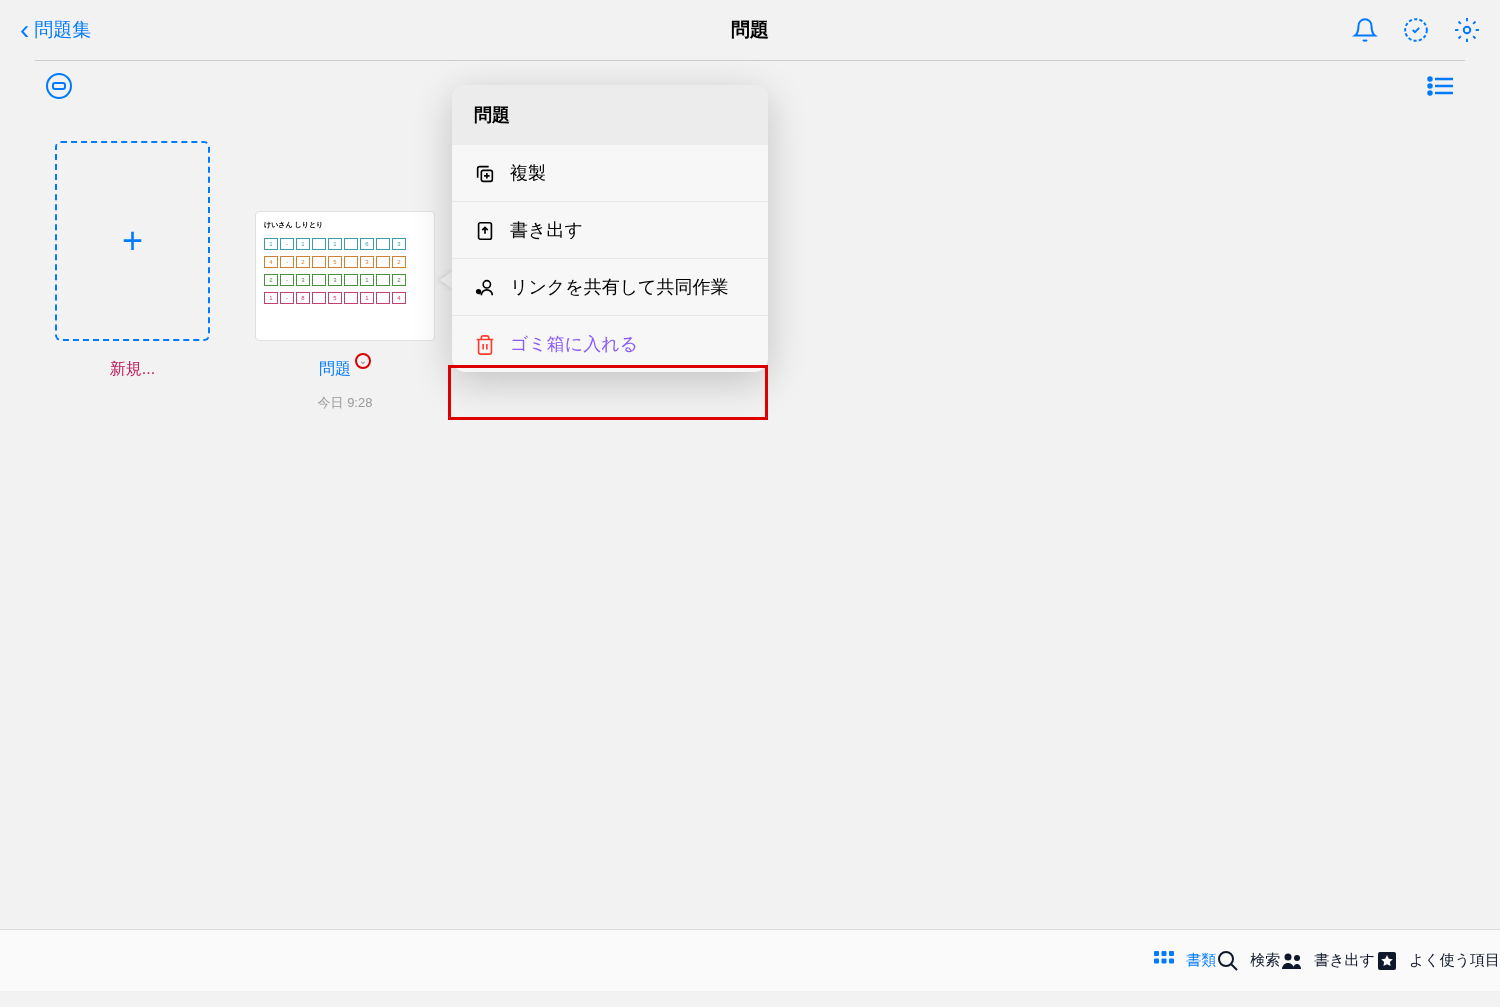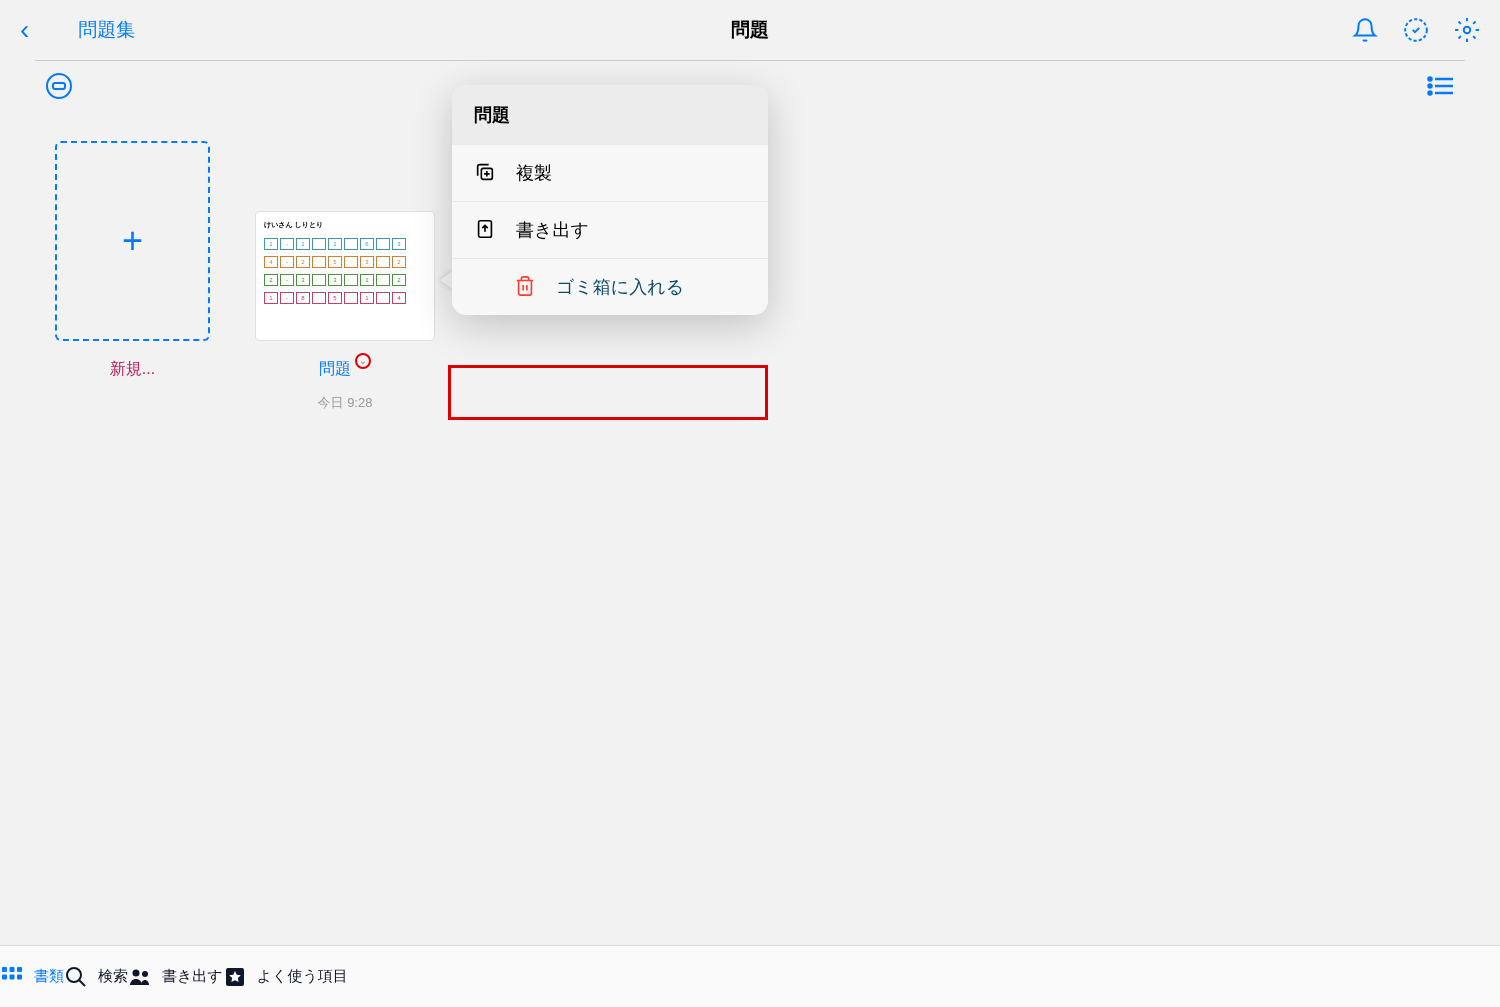--- a/index.html
+++ b/index.html
@@ -2,21 +2,21 @@
 <html><head>
   <meta charset="utf-8">
   <style>
     * { margin: 0; padding: 0; box-sizing: border-box; font-family: -apple-system, BlinkMacSystemFont, "Hiragino Sans", sans-serif; }
     body { background: #f2f2f2; width: 1500px; height: 1007px; position: relative; overflow: hidden; }
     
     
     .header { height: 60px; display: flex; align-items: center; justify-content: space-between; padding: 0 20px; background: #f2f2f2; }
     .header-left { display: flex; align-items: center; gap: 5px; cursor: pointer; }
     .back-chevron { color: #007aff; font-size: 28px; font-weight: 300; }
-    .back-label { color: #007aff; font-size: 19px; margin-left: 44px; }
+    .back-label { color: #007aff; font-size: 19px; }
     .header-title { font-size: 19px; font-weight: 600; color: #000; position: absolute; left: 50%; transform: translateX(-50%); }
     .header-right { display: flex; align-items: center; gap: 25px; }
     .header-icon { width: 26px; height: 26px; color: #007aff; cursor: pointer; }
     
     
     .divider { height: 1px; background: #ccc; margin: 0 35px; }
     .toolbar { height: 50px; display: flex; align-items: center; justify-content: space-between; padding: 0 45px; }
     .toolbar-icon { width: 28px; height: 28px; color: #007aff; cursor: pointer; }
     
     
@@ -37,32 +37,32 @@
     .row4 .doc-cell { border-color: #c04070; color: #c04070; }
     .doc-label-row { display: flex; align-items: center; gap: 4px; }
     .doc-name { color: #007aff; font-size: 16px; margin-top: 18px; }
     .circle-indicator { width: 16px; height: 16px; border: 2px solid #d00; border-radius: 50%; display: flex; align-items: center; justify-content: center; }
     .chevron-small { color: #888; font-size: 10px; }
     .doc-date { color: #999; font-size: 13px; margin-top: 14px; }
     
     
     .context-menu { position: absolute; left: 452px; top: 85px; width: 316px; background: #f7f7f7; border-radius: 14px; box-shadow: 0 10px 40px rgba(0,0,0,0.2); overflow: hidden; }
     .menu-header { padding: 18px 22px; background: #ececec; font-size: 18px; font-weight: 600; color: #000; }
-    .menu-item { display: flex; align-items: flex-start; gap: 20px; padding: 16px 22px; font-size: 18px; color: #000; cursor: pointer; border-bottom: 1px solid #e8e8e8; }
+    .menu-item { display: flex; align-items: flex-end; gap: 14px; padding: 16px 22px; font-size: 18px; color: #000; cursor: pointer; border-bottom: 1px solid #e8e8e8; }
     .menu-item:last-child { border-bottom: none; }
-    .menu-item.danger { color: #0c4a6e; margin-left: 40px; }
+    .menu-item.danger { color: #8b5cf6; }
     .menu-item.danger .menu-icon svg { stroke: #ff3b30; }
     .menu-icon { width: 22px; height: 22px; display: flex; align-items: center; justify-content: center; }
     .menu-item.highlighted { position: relative; }
     .red-highlight { position: absolute; left: 448px; top: 365px; width: 320px; height: 55px; border: 3px solid #d00; pointer-events: none; z-index: 100; }
     
     .arrow-pointer { position: absolute; left: 440px; top: 270px; width: 0; height: 0; border-top: 10px solid transparent; border-bottom: 10px solid transparent; border-right: 14px solid #f7f7f7; filter: drop-shadow(-2px 0 2px rgba(0,0,0,0.1)); }
     
     
-    .bottom-bar { position: absolute; bottom: 0; left: 0; right: 0; height: 62px; background: #fafafa; border-top: 1px solid #ddd; display: flex; align-items: center; justify-content: flex-start; }
+    .bottom-bar { position: absolute; bottom: 16px; left: 0; right: 0; height: 62px; background: #fafafa; border-top: 1px solid #ddd; display: flex; align-items: center; justify-content: flex-end; }
     .tab { display: flex; align-items: center; gap: 10px; color: #0f172a; cursor: pointer; }
     .tab.active { color: #007aff; }
     .tab-icon { width: 24px; height: 24px; }
     .tab-label { font-size: 15px; }
   </style>
 </head>
 <body>
 
 <div class="header">
   <div class="header-left">
@@ -201,20 +201,32 @@
   <div class="menu-item">
     <span class="menu-icon">
         <svg viewBox="0 0 24 24" fill="none" stroke="#000" stroke-width="1.8">
           <rect x="5" y="3" width="14" height="18" rx="2"></rect>
           <path d="M12 15V8m-3 3l3-3 3 3"></path>
         </svg>
       </span>
     <span>書き出す</span>
   </div>
 
+  <div class="menu-item highlighted">
+    <span class="menu-icon">
+        <svg viewBox="0 0 24 24" fill="none" stroke="#000" stroke-width="1.8">
+          <circle cx="14" cy="8" r="4"></circle>
+          <path d="M8 20c0-3.3 2.7-6 6-6s6 2.7 6 6"></path>
+          <circle cx="5" cy="16" r="2"></circle>
+          <line x1="5" y1="14" x2="5" y2="18"></line>
+          <line x1="3" y1="16" x2="7" y2="16"></line>
+        </svg>
+      </span>
+    <span>リンクを共有して共同作業</span>
+  </div>
 
   <div class="menu-item danger">
     <span class="menu-icon">
         <svg viewBox="0 0 24 24" fill="none" stroke="#ff3b30" stroke-width="1.8">
           <path d="M3 6h18M8 6V4a2 2 0 0 1 2-2h4a2 2 0 0 1 2 2v2m3 0v14a2 2 0 0 1-2 2H7a2 2 0 0 1-2-2V6"></path>
           <line x1="10" y1="11" x2="10" y2="17"></line>
           <line x1="14" y1="11" x2="14" y2="17"></line>
         </svg>
       </span>
     <span>ゴミ箱に入れる</span>

